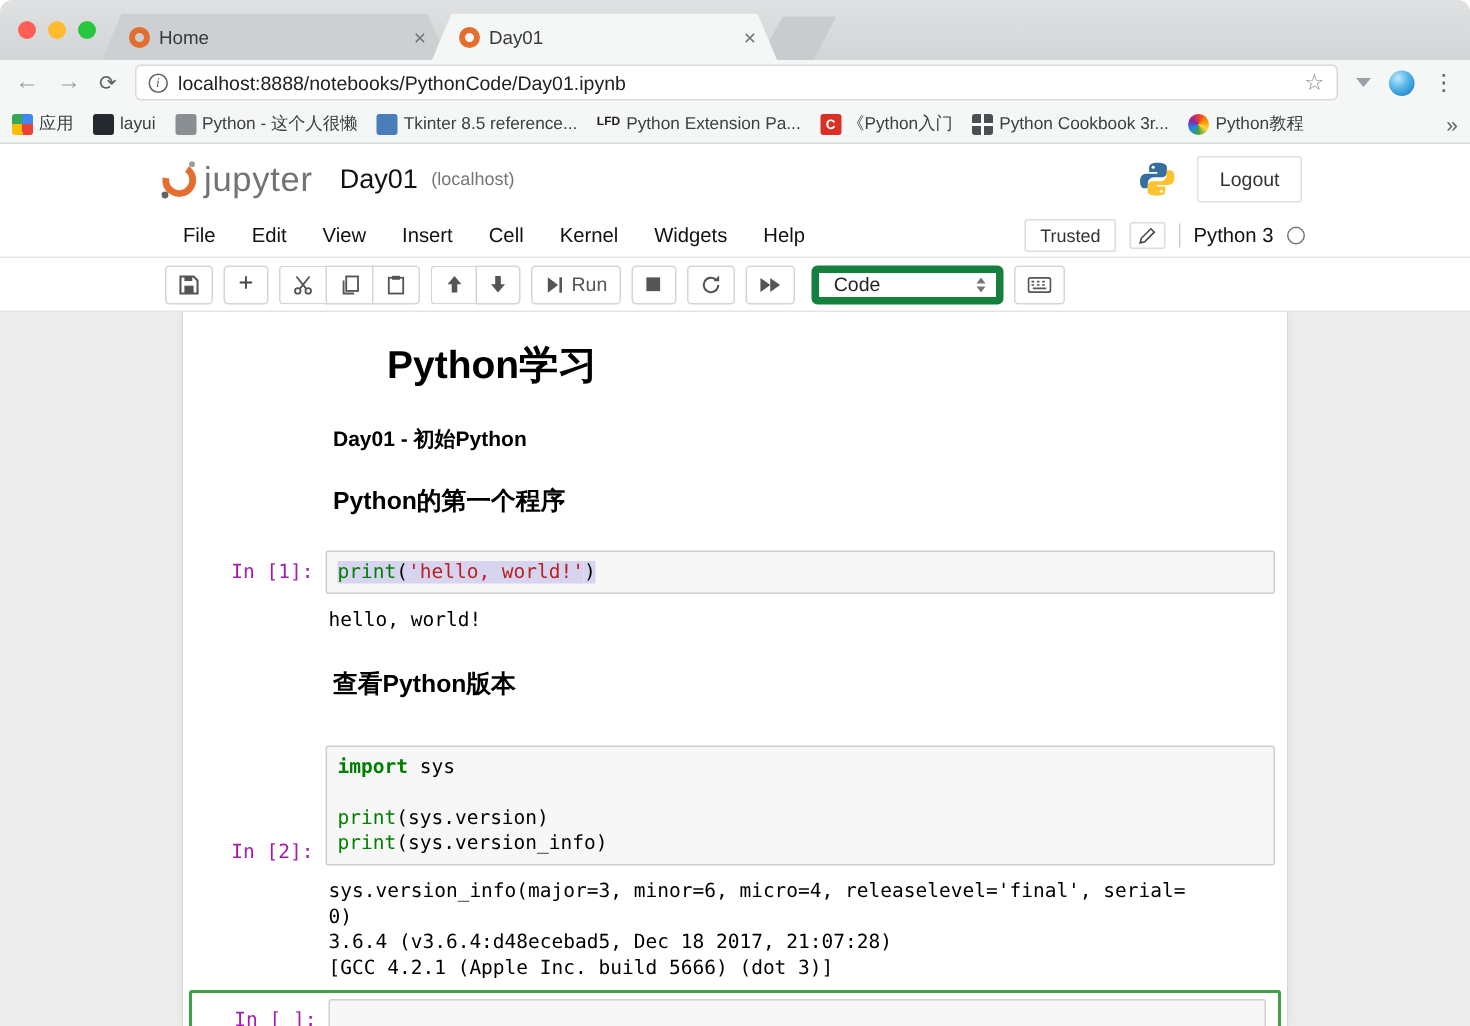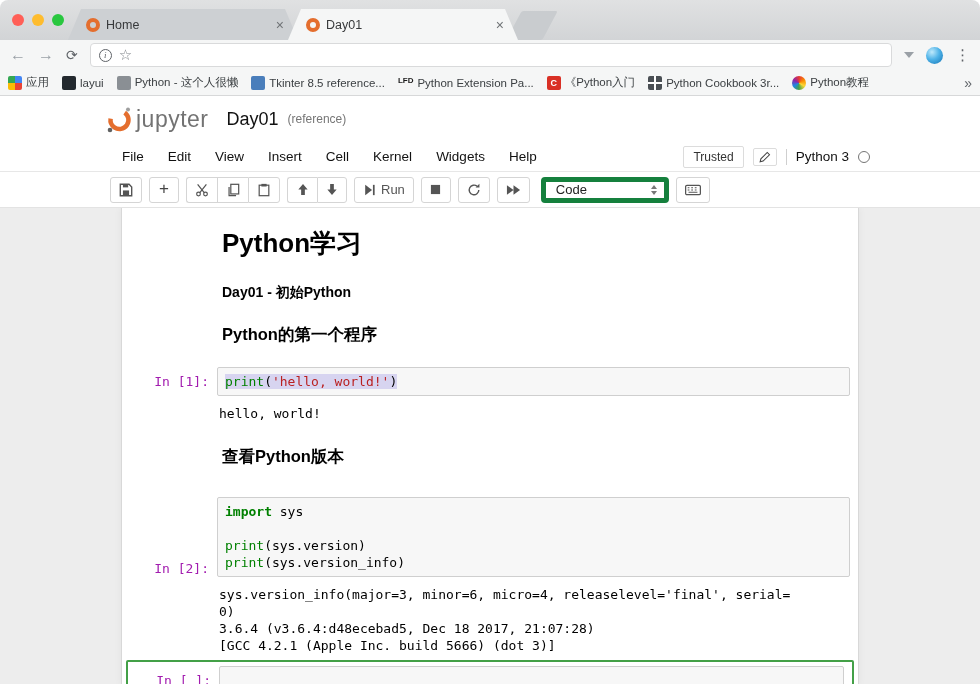--- a/index.html
+++ b/index.html
@@ -100,21 +100,21 @@
                       padding:0 7px 0 10px; font-size:13px; color:#222; width:128px; margin-left:4px; }
   .sel-arrows { display:flex; flex-direction:column; gap:2px; }
   .sel-arrows .u { width:0; height:0; border:3.5px solid transparent; border-bottom:4.5px solid #777; }
   .sel-arrows .d { width:0; height:0; border:3.5px solid transparent; border-top:4.5px solid #777; }
 
   
   .nb-area { flex:1; background:#EDEDED; display:flex; justify-content:center; overflow:hidden; }
   .nb-page { width:738px; background:#fff; border:1px solid #D8D8D8; border-top:none;
              border-bottom:none; box-shadow:0 0 8px rgba(0,0,0,.05); padding-top:10px; }
   .md-cell { padding-left:100px; padding-right:14px; color:#000; }
-  .md-h1 { padding-top:10px; padding-bottom:6px; }
+  .md-h1 { padding-top:10px; padding-bottom:6px;margin-left:36px; }
   .md-h1 h1 { font-size:26px; line-height:30px; }
   .md-h2 { padding-top:16px; }
   .md-h2 h2 { font-size:14px; line-height:24px; }
   .md-h3 h3 { font-size:16.5px; line-height:19px; }
   .md-h3.first { padding-top:21px; }
   .md-h3.second { padding-top:25px; }
   .code-cell { display:flex; padding:0 8px 0 5px; margin-top:23px; }
   .code-cell.c2 { margin-top:31px;align-items:flex-end; }
   .prompt-col { width:90px; flex:none; text-align:right; padding-right:8px; padding-top:6px;
                 font-family:"DejaVu Sans Mono", monospace; font-size:13px; line-height:17px;
@@ -160,20 +160,21 @@
       <div class="newtab"></div>
     </div>
   </div>
 
   <div class="navbar">
     <span class="nav-arrow">←</span>
     <span class="nav-arrow">→</span>
     <span class="nav-reload">⟳</span>
     <div class="urlbar">
       <span class="info-icon">i</span>
+      <span class="url-text">localhost:8888/notebooks/PythonCode/Day01.ipynb</span>
       <span class="star-icon">☆</span>
     </div>
     <span class="tri-down"></span>
     <span class="ext-globe"></span>
     <span class="dots">⋮</span>
   </div>
 
   <div class="bookmarks">
     <span class="bm">
       <span class="bm-ico ico-apps"></span>
@@ -211,21 +212,30 @@
   </div>
 
   <div class="jp-header">
     <svg width="27" height="28" viewBox="0 0 26 28">
       <circle cx="13" cy="15" r="9" fill="none" stroke="#E46E2E" stroke-width="4.5" stroke-dasharray="38 19" transform="rotate(-55 13 15)"></circle>
       <circle cx="21.5" cy="4.5" r="2" fill="#9E9E9E"></circle>
       <circle cx="3.5" cy="25" r="2.3" fill="#616262"></circle>
     </svg>
     <span class="logo-text">jupyter</span>
     <span class="nb-title">Day01</span>
-    <span class="autosave">(reference)</span>
+    <span class="autosave">(localhost)</span>
+    <div class="hdr-right">
+      <svg width="25" height="25" viewBox="0 0 24 24">
+        <path fill="#366F9F" d="M11.8 1.5c-3.2 0-5 1.1-5 3v2.9h5.3v1H4.9c-2.1 0-3.9 1.2-3.9 5 0 3.2 1.2 4.4 3.1 4.4h1.9v-3.2c0-2.1 1.8-3.9 3.9-3.9h5.2c1.8 0 3.1-1.4 3.1-3.2V4.5c0-1.9-1.9-3-6.4-3z"></path>
+        <path fill="#FFC331" d="M12.2 22.5c3.2 0 5-1.1 5-3v-2.9h-5.3v-1h7.2c2.1 0 3.9-1.2 3.9-5 0-3.2-1.2-4.4-3.1-4.4H18v3.2c0 2.1-1.8 3.9-3.9 3.9H8.9c-1.8 0-3.1 1.4-3.1 3.2v3c0 1.9 1.9 3 6.4 3z"></path>
+        <circle cx="9.4" cy="4.3" r="1" fill="#fff"></circle>
+          <circle cx="14.6" cy="19.7" r="1" fill="#fff"></circle>
+      </svg>
+      <button class="logout-btn">Logout</button>
+    </div>
   </div>
 
   <div class="jp-menubar">
     <span class="menu-item">File</span>
     <span class="menu-item">Edit</span>
     <span class="menu-item">View</span>
     <span class="menu-item">Insert</span>
     <span class="menu-item">Cell</span>
     <span class="menu-item">Kernel</span>
     <span class="menu-item">Widgets</span>

